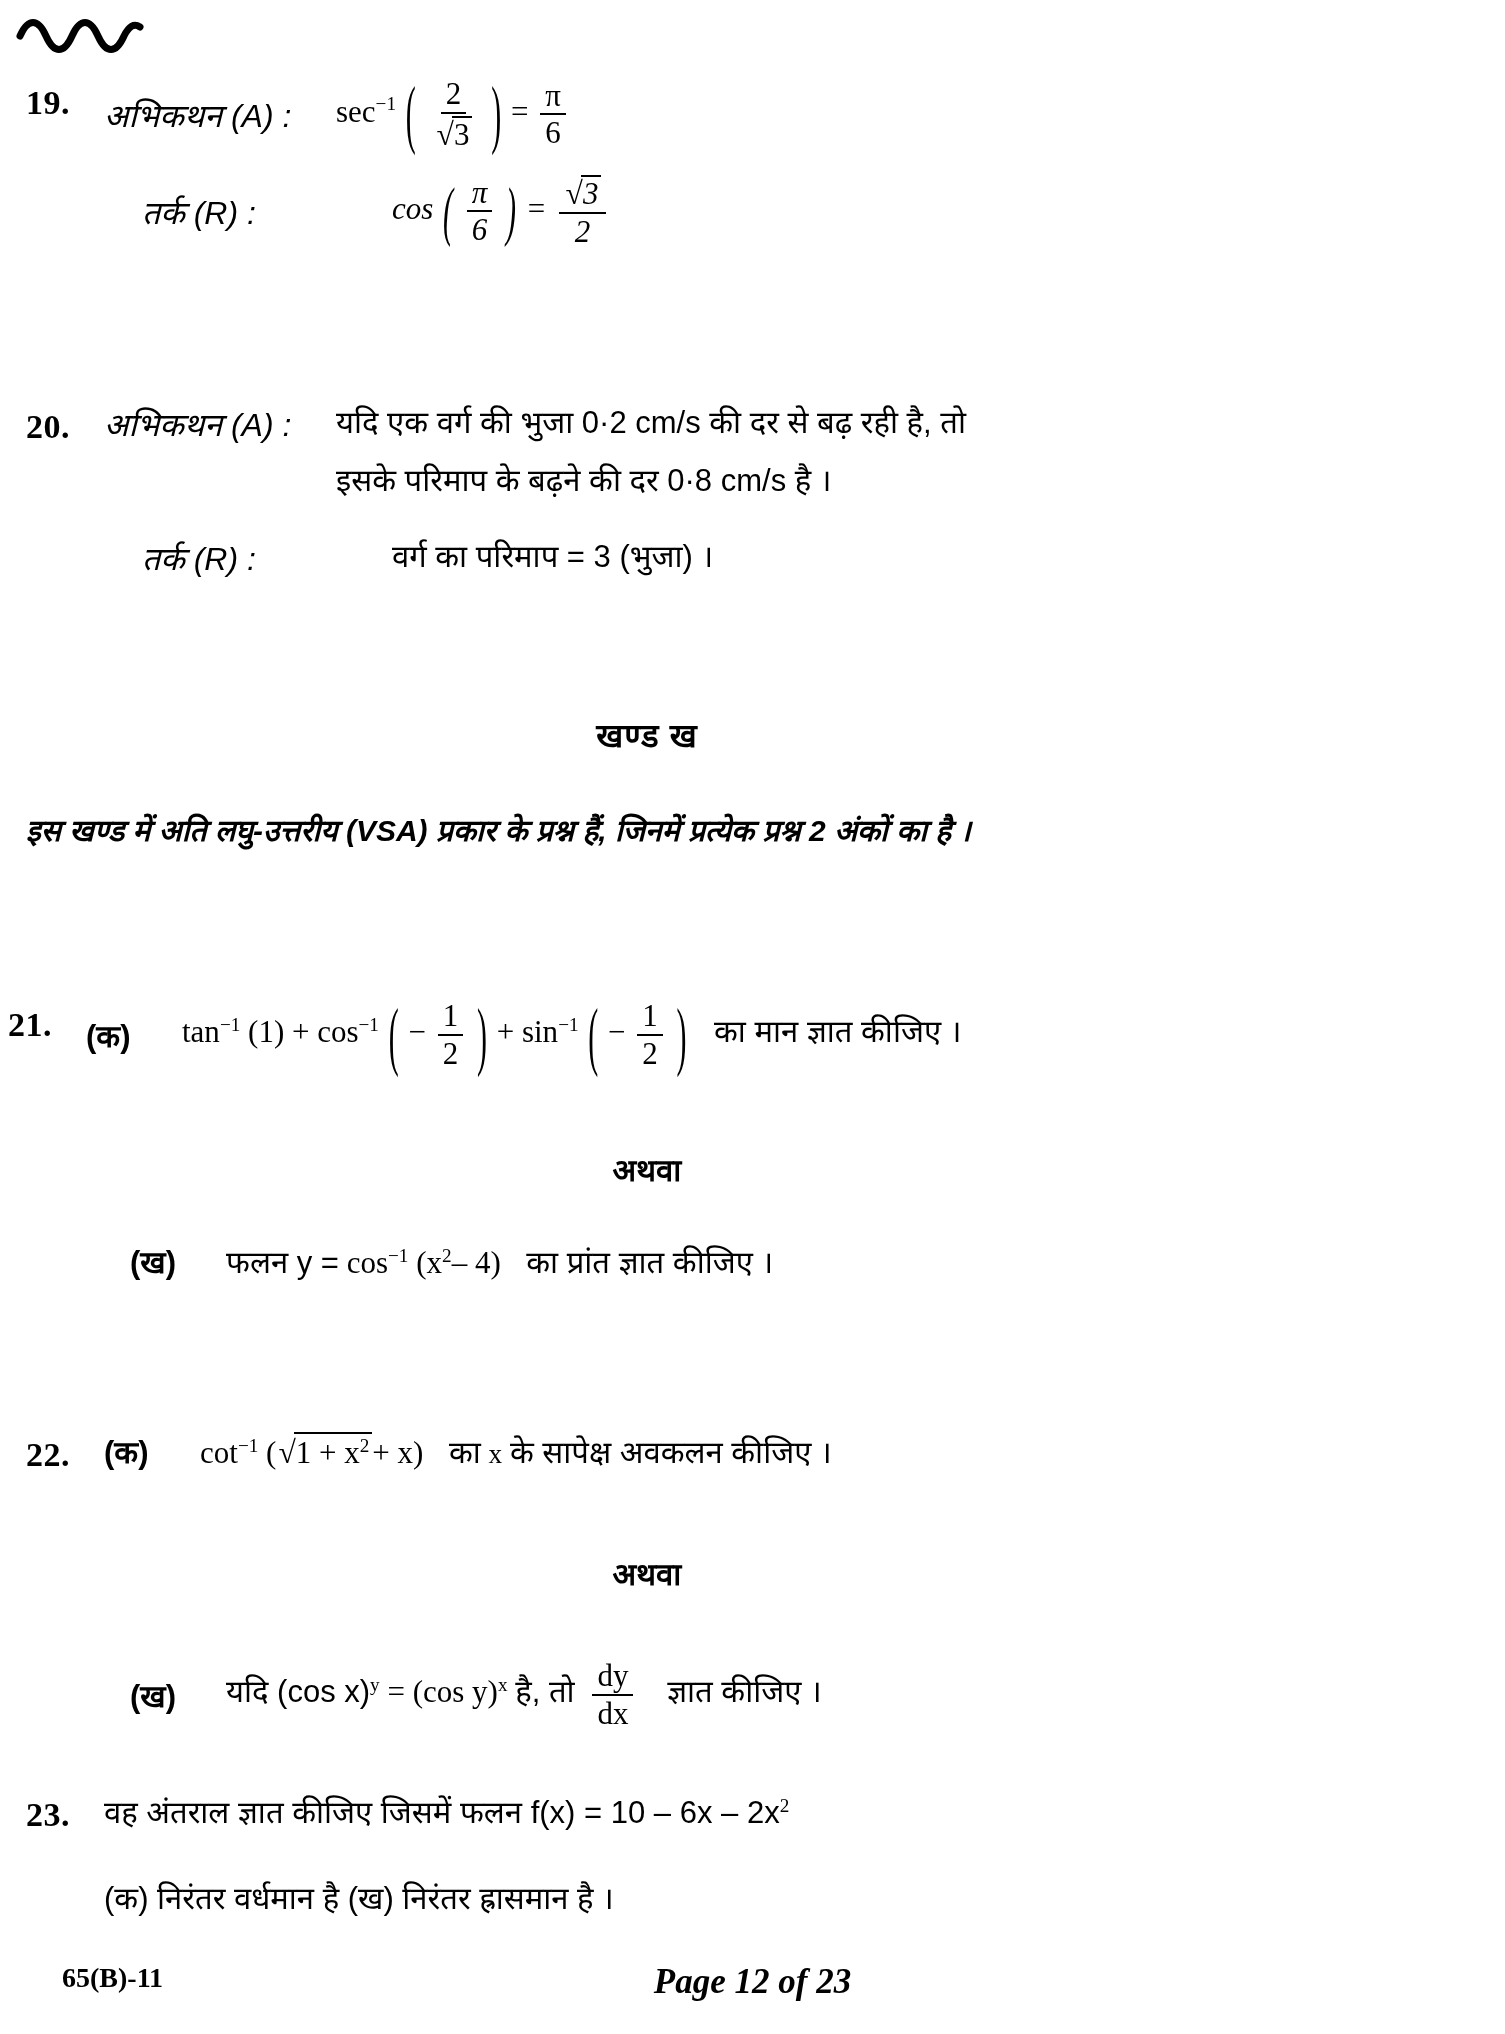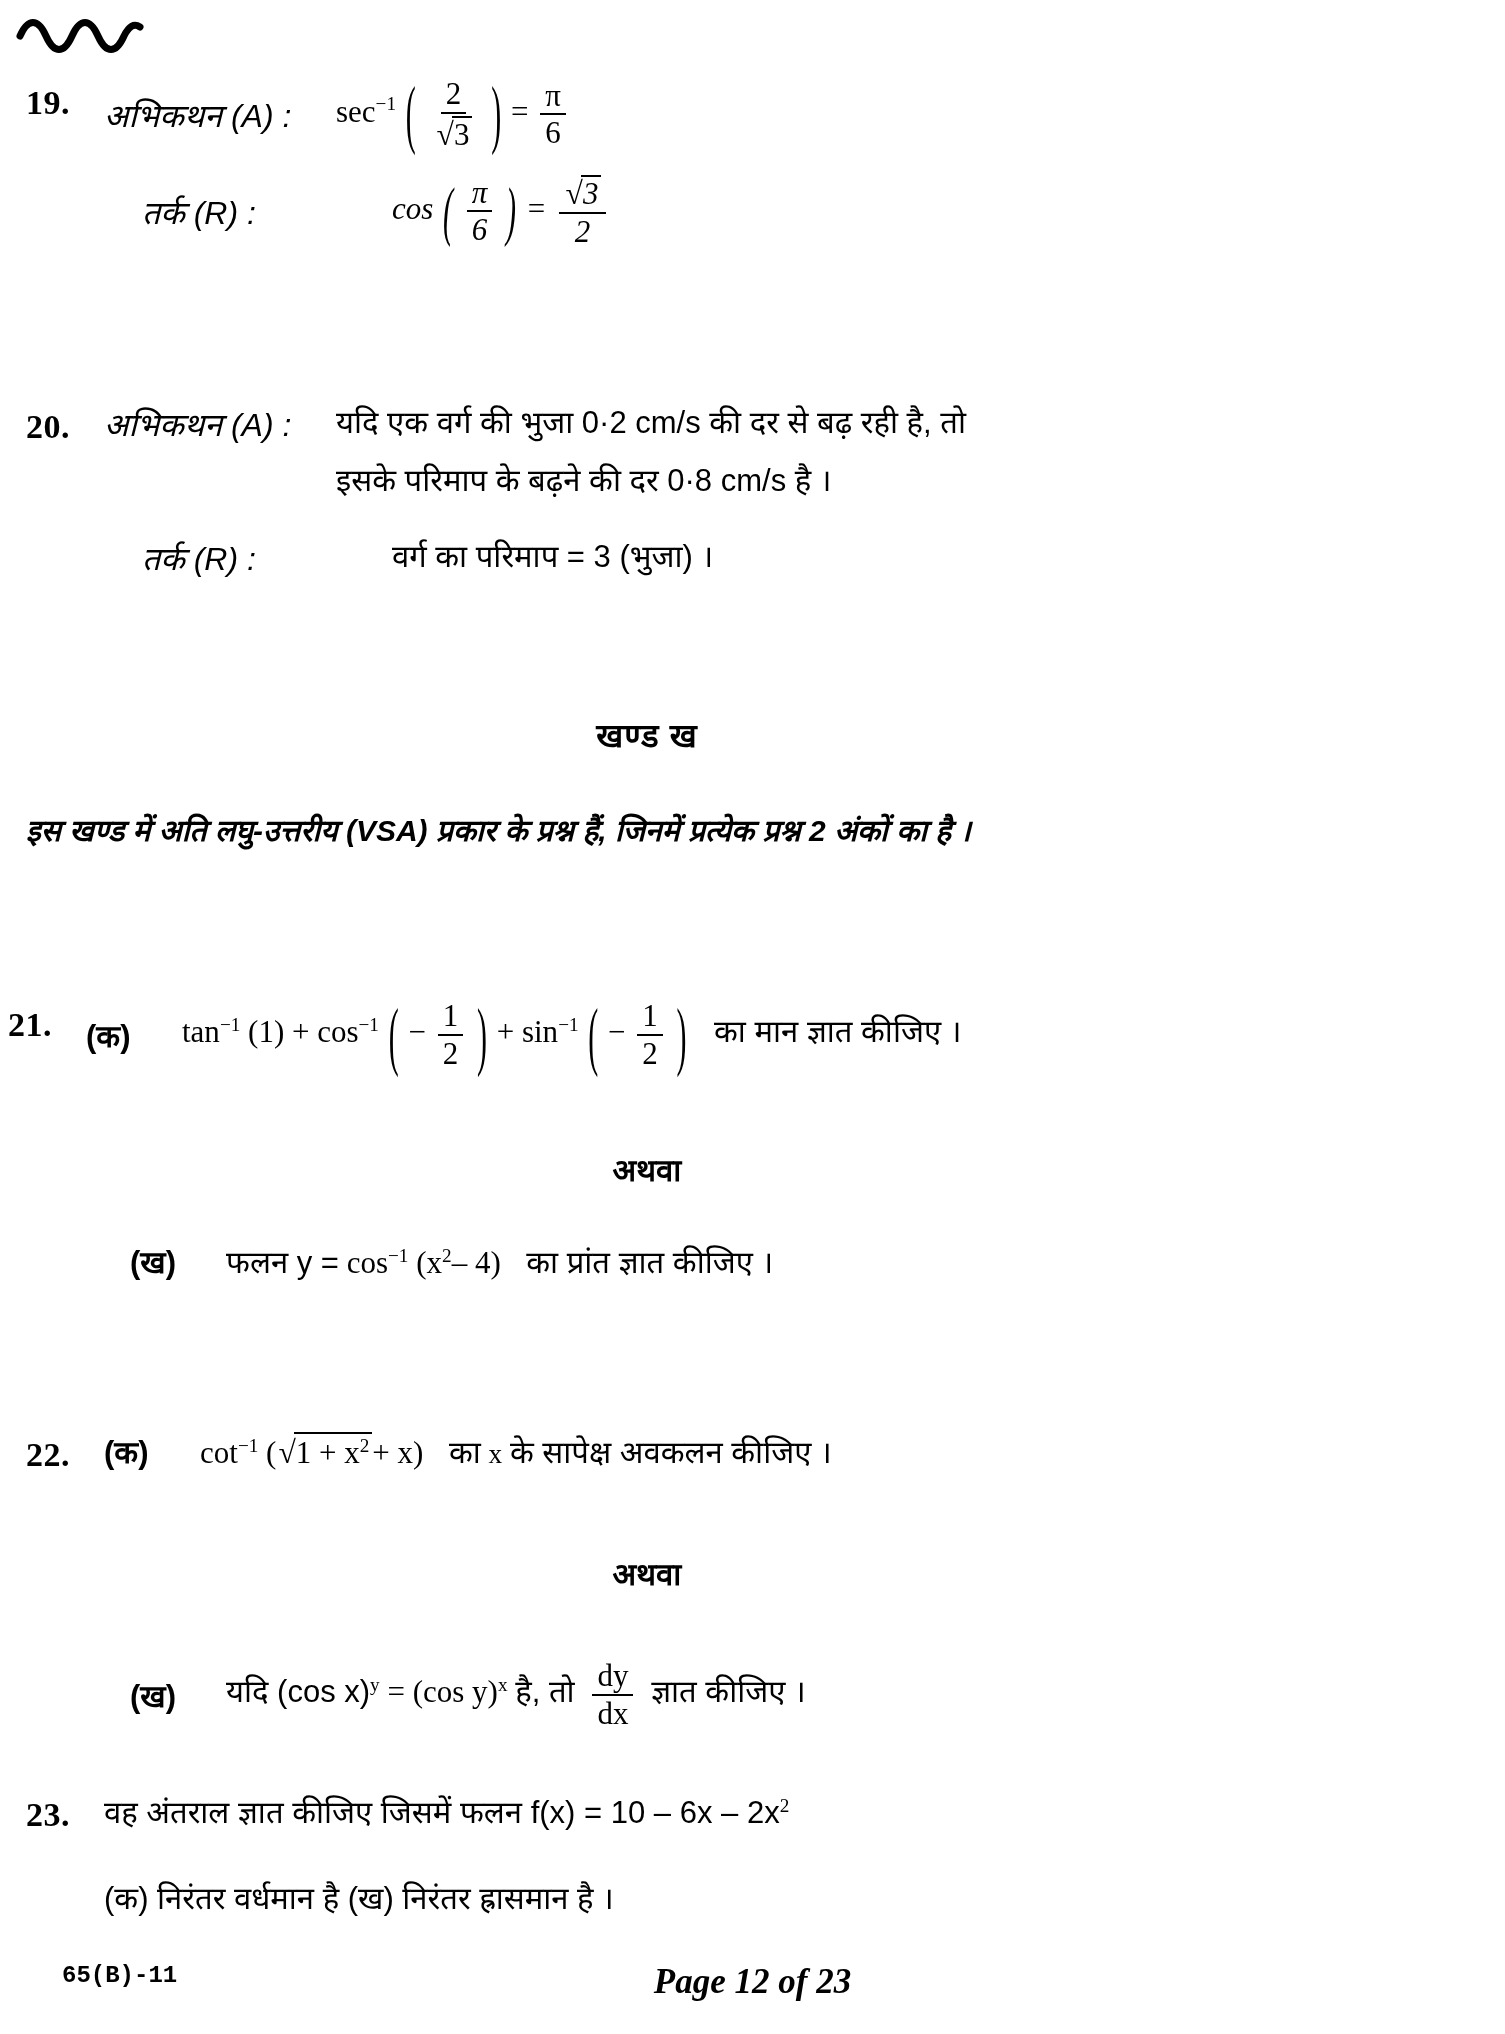--- a/index.html
+++ b/index.html
@@ -178,23 +178,23 @@
     position: absolute;
     left: 0;
     bottom: 28px;
     width: 1505px;
     height: 44px;
   }
   .footer-left {
     position: absolute;
     left: 62px;
     top: 0;
-    font-size: 24px;
-    font-weight: 700;
-    font-family: Liberation Mono, monospace;
+    font-size: 28px;
+    font-weight: 700;
+    font-family: Liberation Serif, serif;
   }
   .footer-center {
     position: absolute;
     left: 0;
     top: 0;
     width: 1505px;
     text-align: center;
     font-size: 35px;
     font-style: italic;
     font-weight: 700;
@@ -346,21 +346,21 @@
   <div class="part-row" style="left:130px; top:1660px; width:1320px;">
     <div class="part-label">(ख)</div>
     <div class="part-text">
       <span class="hi" style="font-weight:500;">यदि (cos x)</span><sup class="inv mathit">y</sup>
       <span class="mathit">= (cos y)</span><sup class="inv mathit">x</sup>
       <span class="hi" style="font-weight:500;">है, तो</span>
       <span class="mf mathit" style="margin:0 10px;">
         <span class="top">dy</span>
         <span class="bot">dx</span>
       </span>
-      <span class="hi" style="font-weight:500;">ज्ञात कीजिए ।</span>
+      <span class="hi" style="font-weight:500;margin-left:16px;">ज्ञात कीजिए ।</span>
     </div>
   </div>
 
   <div class="q" style="left:26px; top:1790px; width:1440px;">
     <div class="q-num">23.</div>
     <div class="q-body">
       <div class="hi" style="font-size:31px; font-weight:500; white-space:nowrap;">
         <span>वह अंतराल ज्ञात कीजिए जिसमें फलन f(x) = 10 – 6x – 2x</span><sup class="inv mathit">2</sup>
       </div>
       <div class="hi" style="font-size:31px; font-weight:500; margin-top:44px; white-space:nowrap;">(क) निरंतर वर्धमान है (ख) निरंतर ह्रासमान है ।</div>

